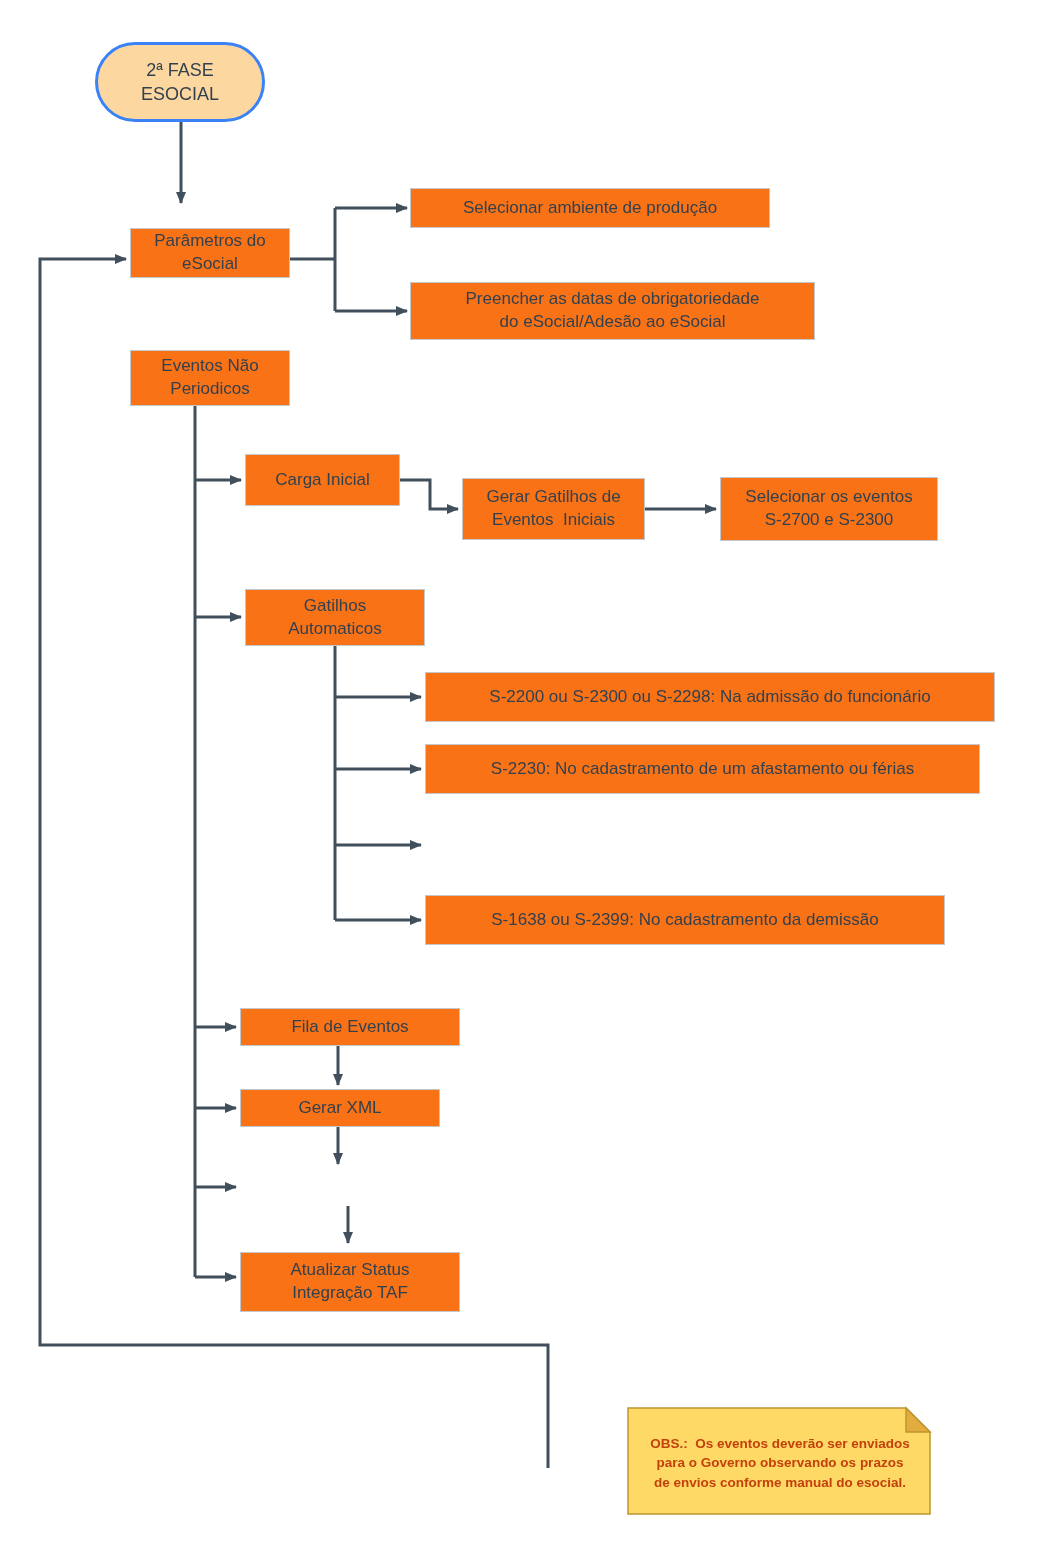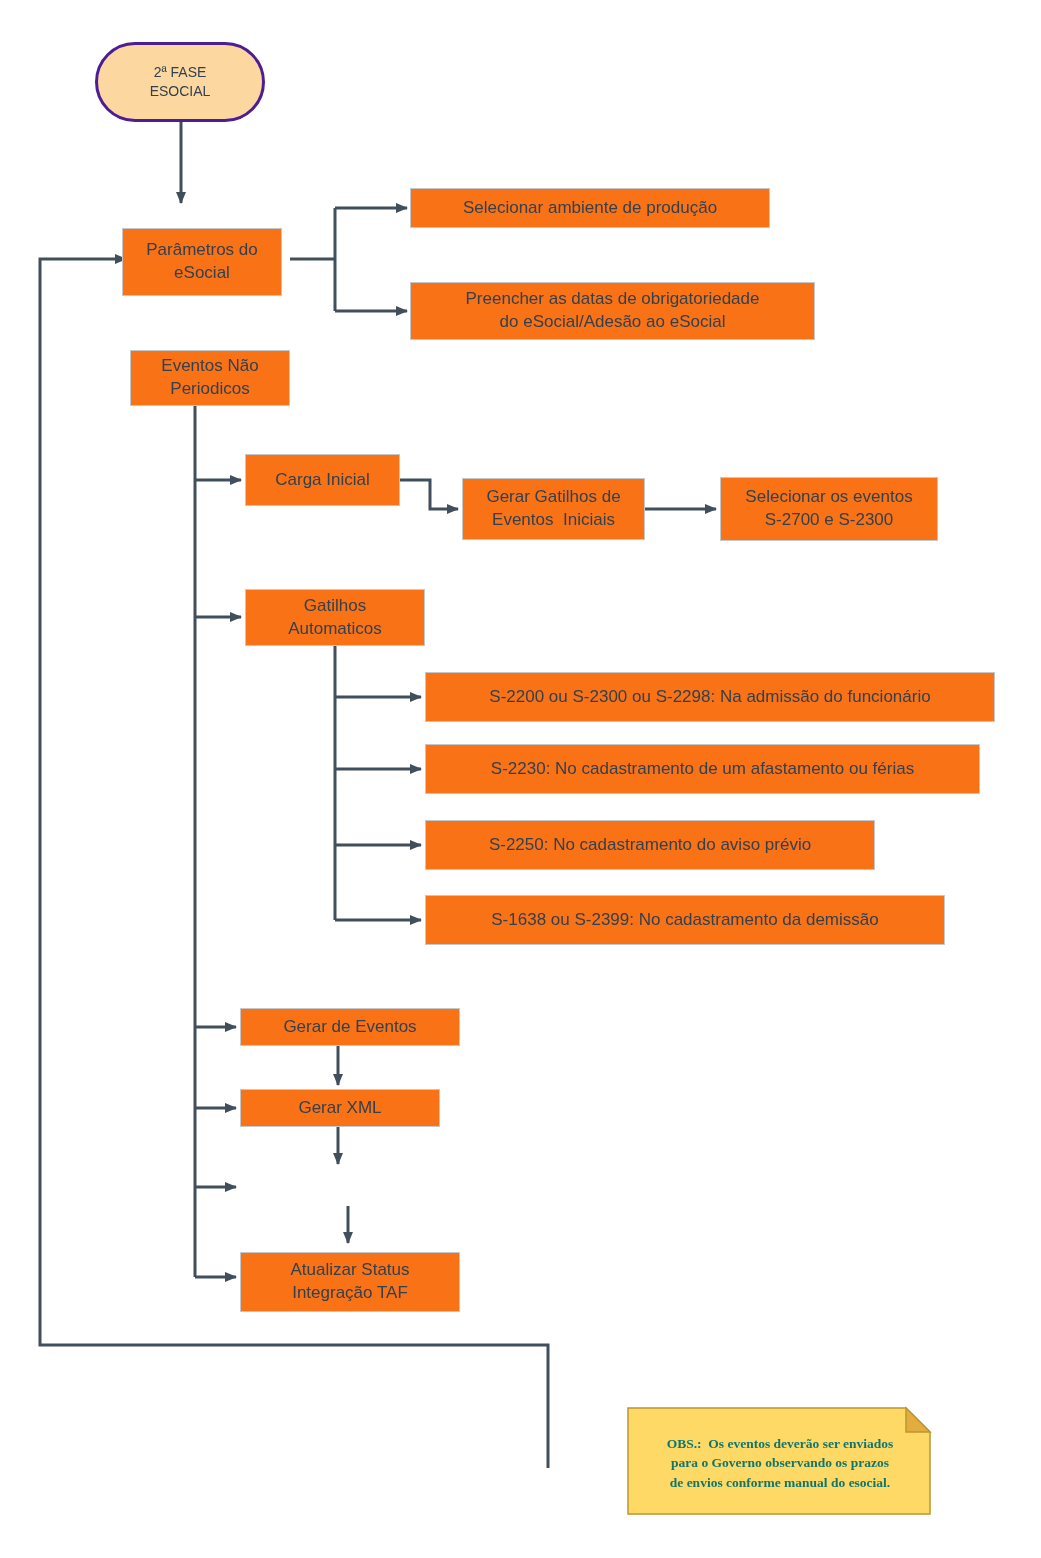--- a/index.html
+++ b/index.html
@@ -33,37 +33,36 @@
     justify-content: center;
     text-align: center;
     font-size: 17px;
     line-height: 1.35;
     white-space: pre-wrap;
     color: #33404e;
     padding: 2px 6px;
   }
   .node.start {
     background: #fcd8a0;
-    border: 3px solid #4c1d95;
+    border: 3px solid #3b82f6;
     border-radius: 40px;
-    font-size: 14px;
+    font-size: 18px;
   }
   .note-text {
     position: absolute;
     box-sizing: border-box;
     display: flex;
     align-items: center;
     justify-content: center;
     text-align: center;
     font-size: 13.5px;
     font-weight: 700;
     line-height: 1.45;
     white-space: pre-wrap;
-    color: #0f766e;
-    font-family: Liberation Serif, serif;
+    color: #c2410c;
   }
 </style>
 </head>
 <body>
 
 <div class="canvas">
 
   <svg class="wires" width="1041" height="1558" viewBox="0 0 1041 1558">
     <defs>
       <marker id="arrow" markerUnits="userSpaceOnUse" markerWidth="14" markerHeight="12" refX="11" refY="5" orient="auto">
@@ -100,21 +99,21 @@
     <path class="wire" d="M338 1127 V1164" marker-end="url(#arrow)"></path>
     <path class="wire" d="M348 1206 V1243" marker-end="url(#arrow)"></path>
 
     <path d="M628 1408 H906 L930 1432 V1514 H628 Z" fill="#FFD966" stroke="#BD9530" stroke-width="1.5"></path>
     <path d="M906 1408 V1432 H930 Z" fill="#E2AC3F" stroke="#BD9530" stroke-width="1.5"></path>
   </svg>
 
   <div class="node start" style="left:95px;top:42px;width:170px;height:80px">2ª FASE
 ESOCIAL</div>
 
-  <div class="node" style="left:122px;top:228px;width:160px;height:68px">Parâmetros do
+  <div class="node" style="left:130px;top:228px;width:160px;height:50px">Parâmetros do
 eSocial</div>
 
   <div class="node" style="left:410px;top:188px;width:360px;height:40px">Selecionar ambiente de produção</div>
 
   <div class="node" style="left:410px;top:282px;width:405px;height:58px">Preencher as datas de obrigatoriedade
 do eSocial/Adesão ao eSocial</div>
 
   <div class="node" style="left:130px;top:350px;width:160px;height:56px">Eventos Não
 Periodicos</div>
 
@@ -126,25 +125,24 @@
   <div class="node" style="left:720px;top:477px;width:218px;height:64px">Selecionar os eventos
 S-2700 e S-2300</div>
 
   <div class="node" style="left:245px;top:589px;width:180px;height:57px">Gatilhos
 Automaticos</div>
 
   <div class="node" style="left:425px;top:672px;width:570px;height:50px">S-2200 ou S-2300 ou S-2298: Na admissão do funcionário</div>
 
   <div class="node" style="left:425px;top:744px;width:555px;height:50px">S-2230: No cadastramento de um afastamento ou férias</div>
 
-  <div class="node" style="left:425px;top:820px;width:450px;height:50px">S-2250: No cadastramento do aviso prévio</div>
 
   <div class="node" style="left:425px;top:895px;width:520px;height:50px">S-1638 ou S-2399: No cadastramento da demissão</div>
 
-  <div class="node" style="left:240px;top:1008px;width:220px;height:38px">Gerar de Eventos</div>
+  <div class="node" style="left:240px;top:1008px;width:220px;height:38px">Fila de Eventos</div>
 
   <div class="node" style="left:240px;top:1089px;width:200px;height:38px">Gerar XML</div>
 
 
   <div class="node" style="left:240px;top:1252px;width:220px;height:60px">Atualizar Status
 Integração TAF</div>
 
   <div class="note-text" style="left:634px;top:1420px;width:292px;height:86px">OBS.:  Os eventos deverão ser enviados
 para o Governo observando os prazos
 de envios conforme manual do esocial.</div>

